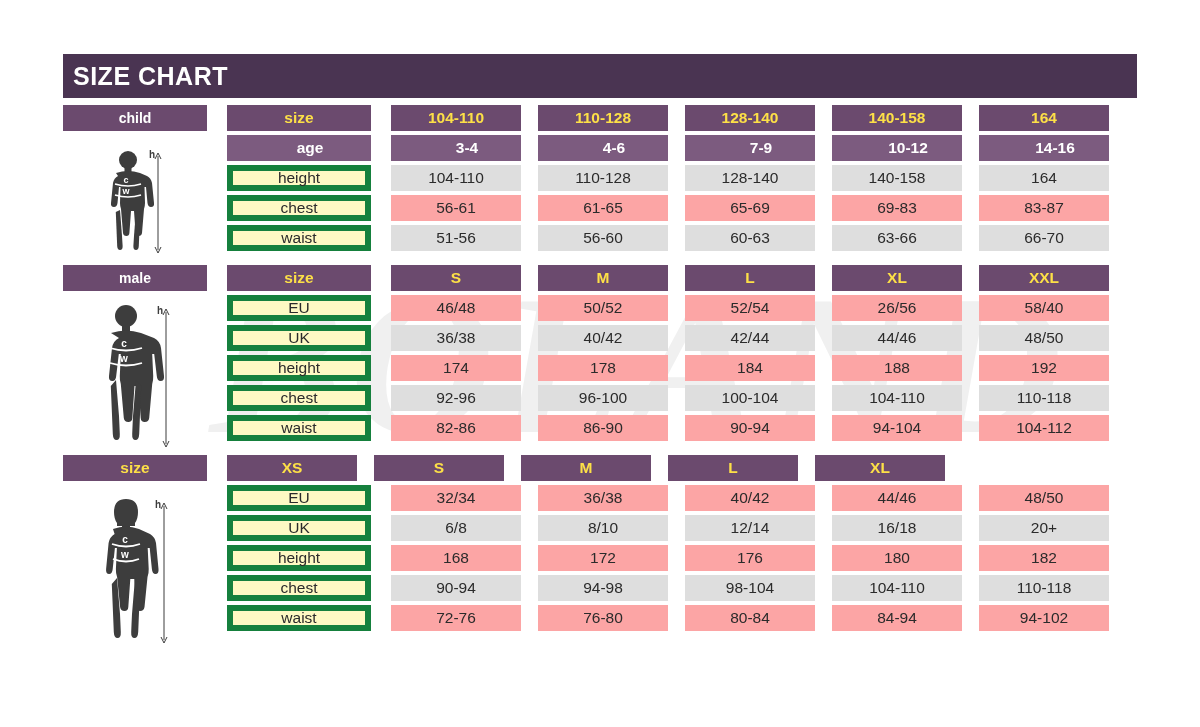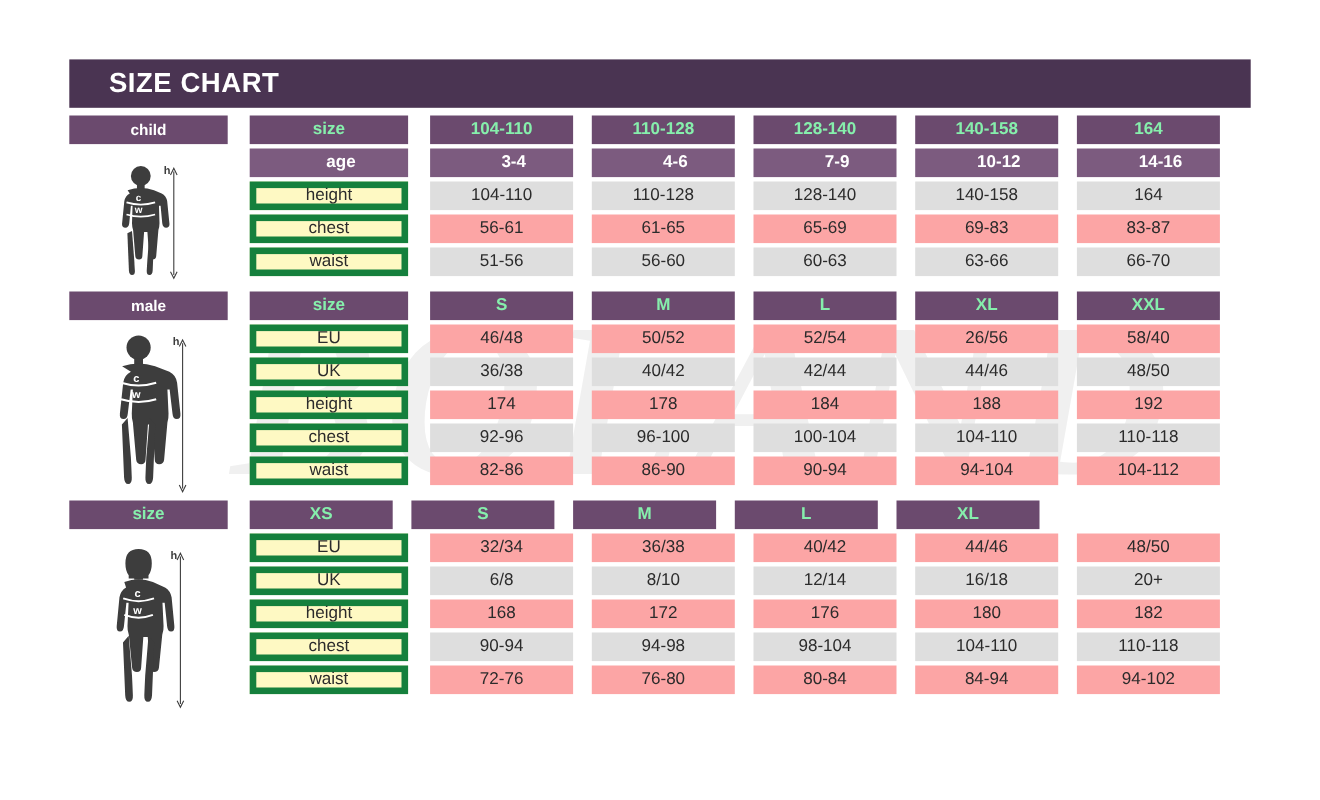--- a/index.html
+++ b/index.html
@@ -43,21 +43,21 @@
     left: 63px;
     top: 54px;
     width: 1074px;
     z-index: 2;
   }
   .title-bar {
     background: #4a3452;
     height: 44px;
     display: flex;
     align-items: center;
-    padding-left: 36px;
+    padding-left: 10px;
     box-sizing: border-box;
   }
   .title-bar .title {
     color: #ffffff;
     font-size: 25px;
     font-weight: bold;
     letter-spacing: 0.5px;
   }
 
   
@@ -79,21 +79,21 @@
     color: #2b2b2b;
     height: 26px;
   }
   .c-cat   { width: 144px; margin-right: 20px; }
   .c-label { width: 144px; margin-right: 20px; }
   .c-val   { width: 130px; margin-right: 17px; }
   .c-val.last { margin-right: 0; }
 
   .hdr-purple {
     background: #6b4a6e;
-    color: #86efac;
+    color: #fde047;
     font-weight: bold;
   }
   .hdr-purple-dark {
     background: #7c5b7f;
     color: #ffffff;
     font-weight: bold;
     padding-left: 22px;
   }
   .cat-cell {
     background: #6b4a6e;

